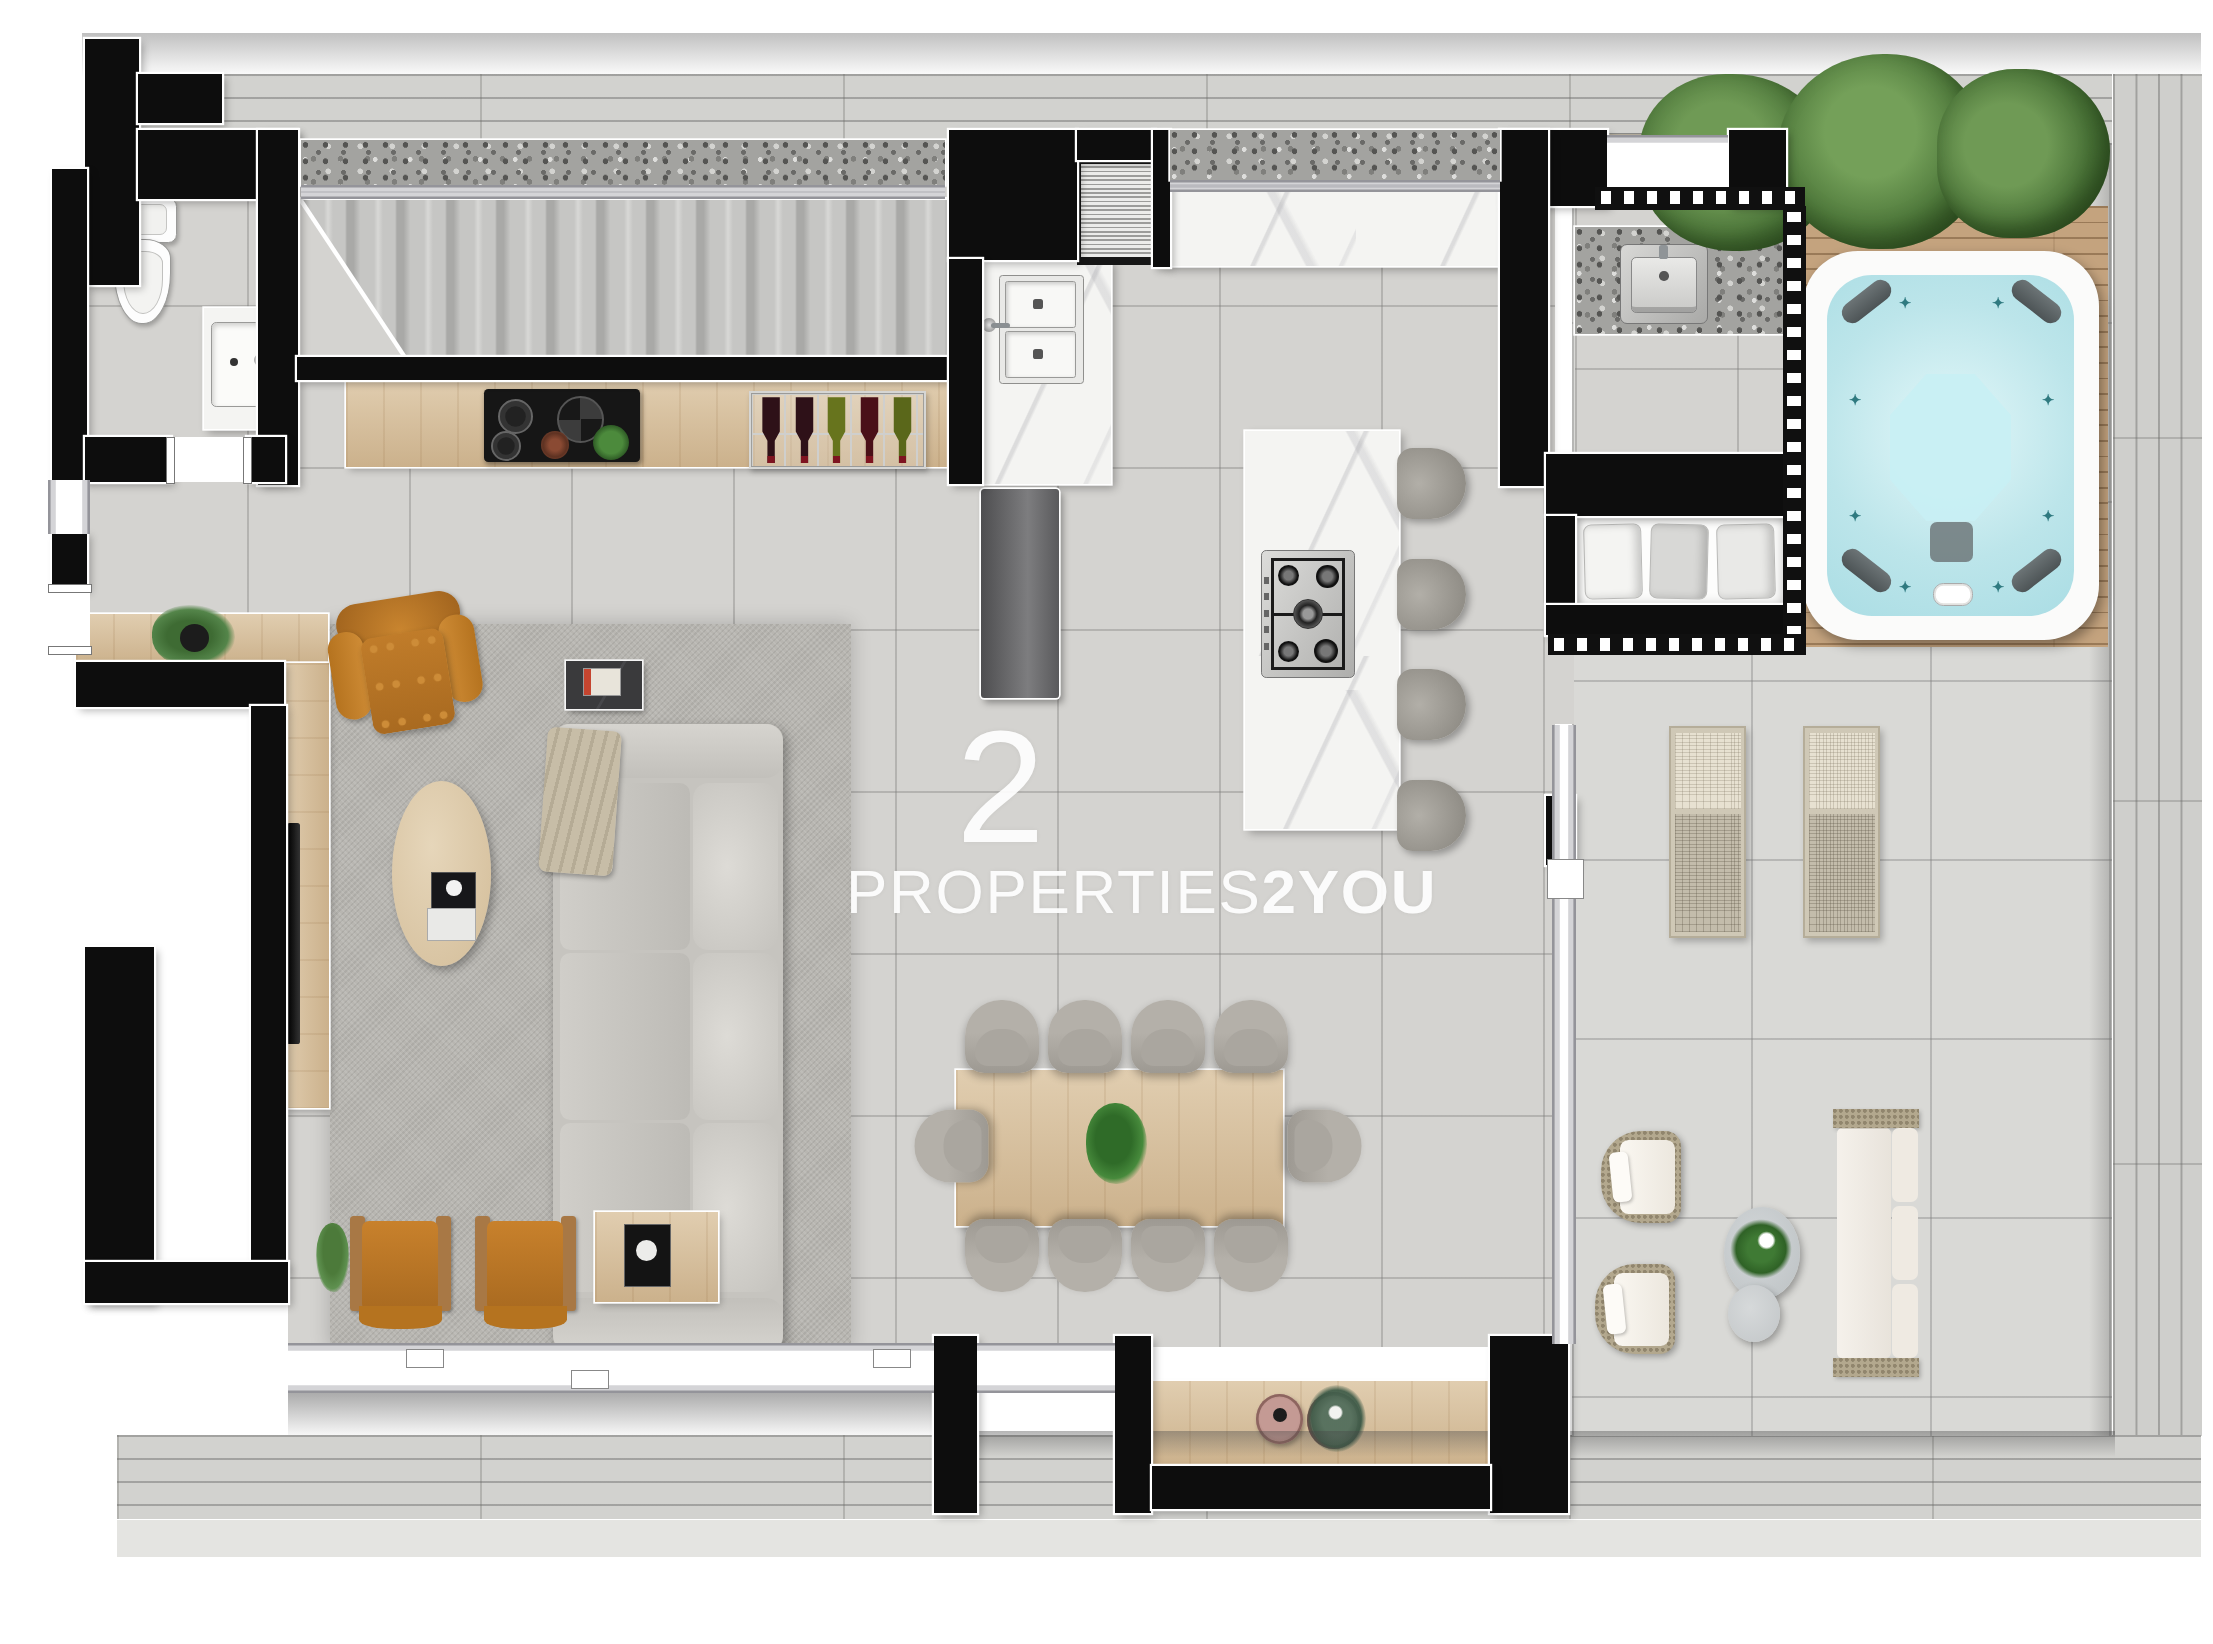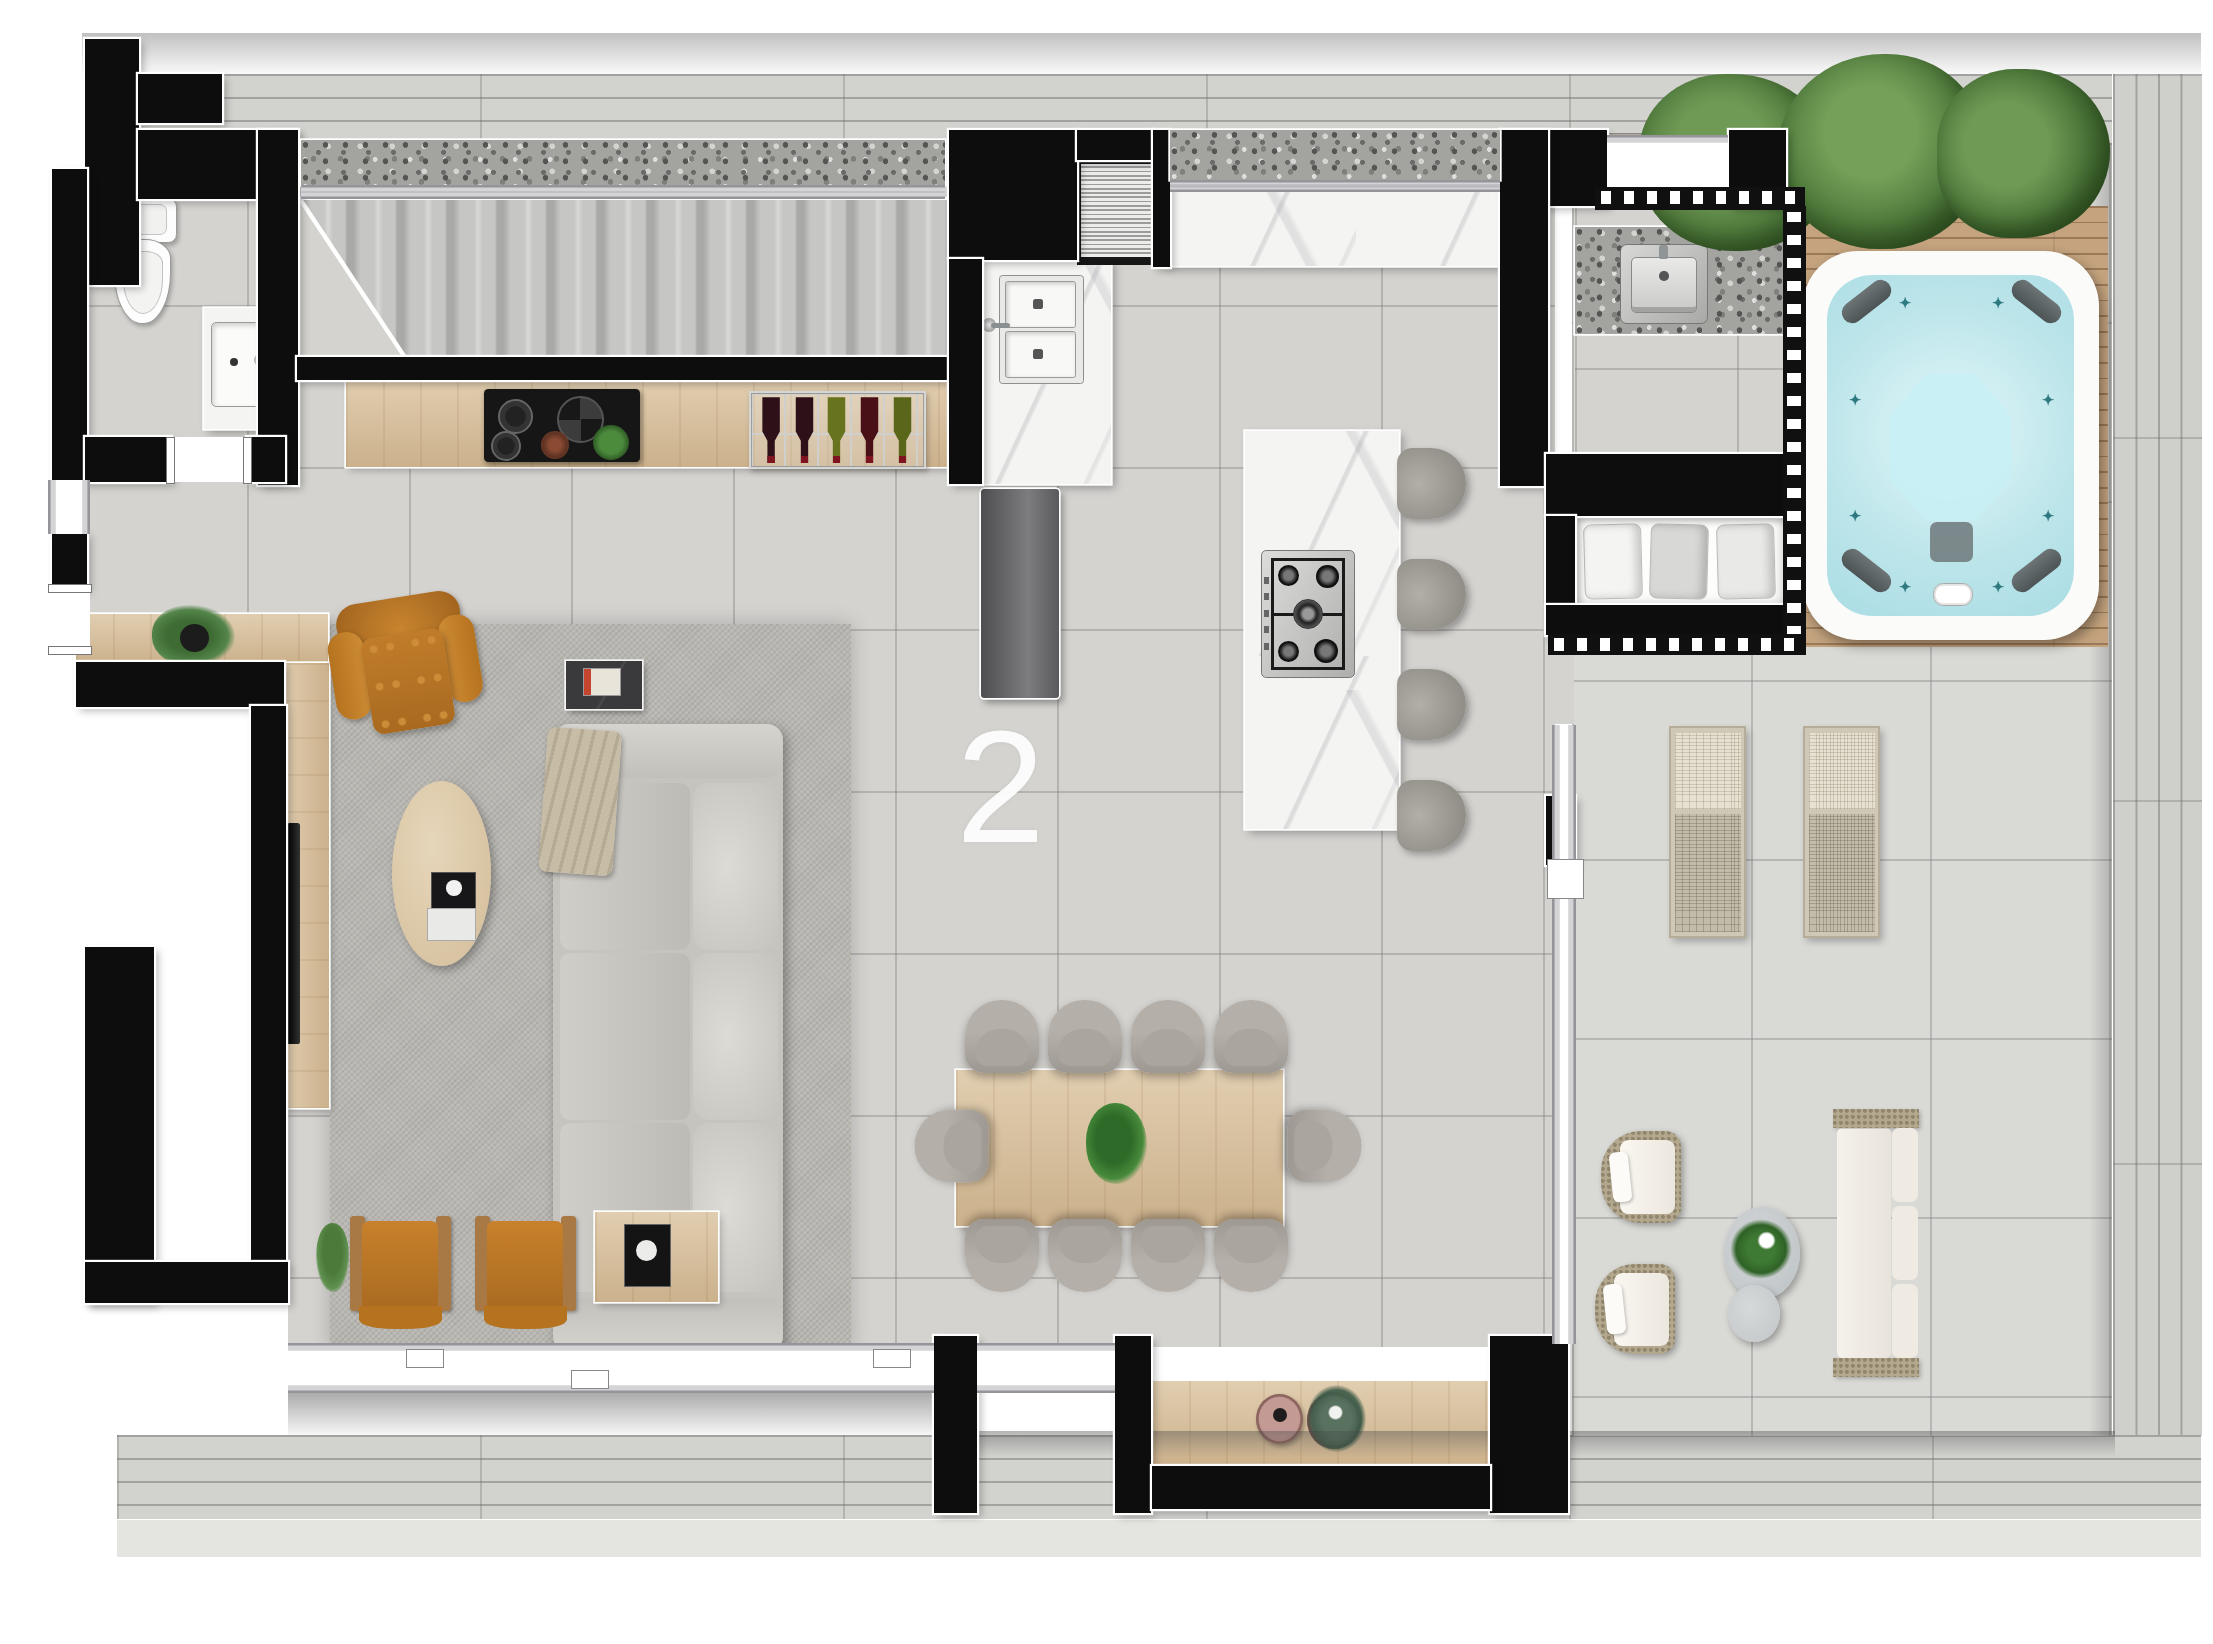--- a/index.html
+++ b/index.html
@@ -391,15 +391,18 @@
   <i style="left:406px;top:1349px;width:36px;height:17.3px;background:#fff;border:1.7px solid #888;"></i>
   <i style="left:571px;top:1370px;width:36px;height:17.3px;background:#fff;border:1.7px solid #888;"></i>
   <i style="left:873px;top:1349px;width:36px;height:17.3px;background:#fff;border:1.7px solid #888;"></i>
   <i class="white-band-v" style="left:1552px;top:725px;width:24px;height:619px;"></i>
   <i style="left:1547px;top:859px;width:35px;height:38px;background:#fff;border:1.7px solid #888;"></i>
   <i class="checker-h" style="left:1595px;top:187px;width:210px;height:22.5px;"></i>
   <i class="checker-v" style="left:1783px;top:206px;width:22.5px;height:444px;"></i>
   <i class="checker-h" style="left:1548px;top:634px;width:258px;height:21px;"></i>
 
   <b class="watermark" style="left:956px;top:707px;font-size:160px;font-weight:100;line-height:1;">2</b>
+  <b class="watermark" style="left:846px;top:861px;font-size:62px;line-height:1;letter-spacing:1.7px;white-space:nowrap;">
+    <span style="font-weight:300;">PROPERTIES</span><span style="font-weight:700;">2YOU</span>
+  </b>
 
 </div>
 
 
 </body></html>

